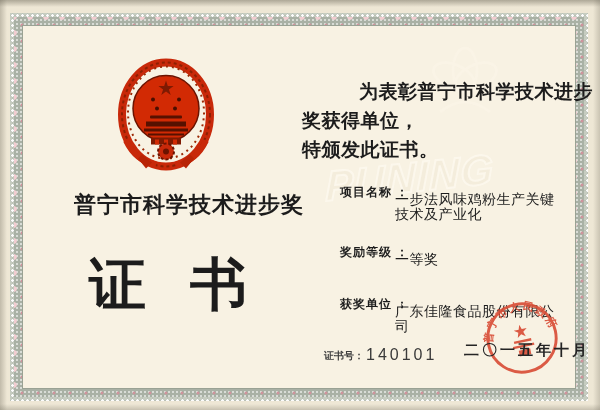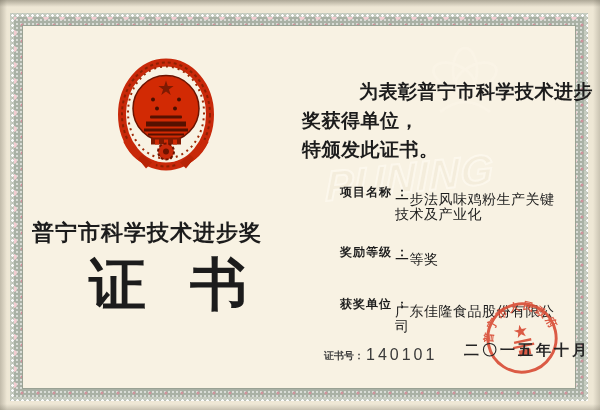--- a/index.html
+++ b/index.html
@@ -41,22 +41,22 @@
   .wm-text{
     position:absolute;left:10px;top:112px;
     font-family:"Liberation Sans","DejaVu Sans",sans-serif;
     font-style:italic;font-weight:900;font-size:42px;letter-spacing:1px;
     transform:rotate(-6deg) skewX(-6deg);
     color:rgba(240,231,210,.45);
     -webkit-text-stroke:2px rgba(253,249,240,.75);
   }
 
   
-  .title{left:32px;top:190px;width:272px;text-align:left;font-size:22px;font-weight:bold;letter-spacing:1px;
-    font-family:"Liberation Sans","DejaVu Sans",sans-serif;margin-top:28px;}
+  .title{left:32px;top:190px;width:272px;text-align:right;font-size:22px;font-weight:bold;letter-spacing:1px;
+    font-family:"Liberation Sans","DejaVu Sans",sans-serif;}
   .cert-word{left:32px;top:247px;width:272px;text-align:center;font-size:57px;font-weight:700;
     font-family:"Liberation Sans","DejaVu Sans",sans-serif;}
   .cert-word span{display:inline-block;margin:0 14px;}
 
   
   .citation{left:302px;top:77px;width:292px;font-size:19px;font-weight:bold;line-height:29px;
     text-indent:3em;white-space:pre-line;letter-spacing:.5px;}
   .f-label{font-size:12px;font-weight:bold;letter-spacing:1px;left:340px;}
   .f-value{font-size:14px;font-weight:normal;white-space:pre-line;line-height:15px;letter-spacing:.5px;left:395px;width:170px;margin-top:8px;}
   .row1{top:184px;} .row2{top:244px;} .row3{top:296px;}

